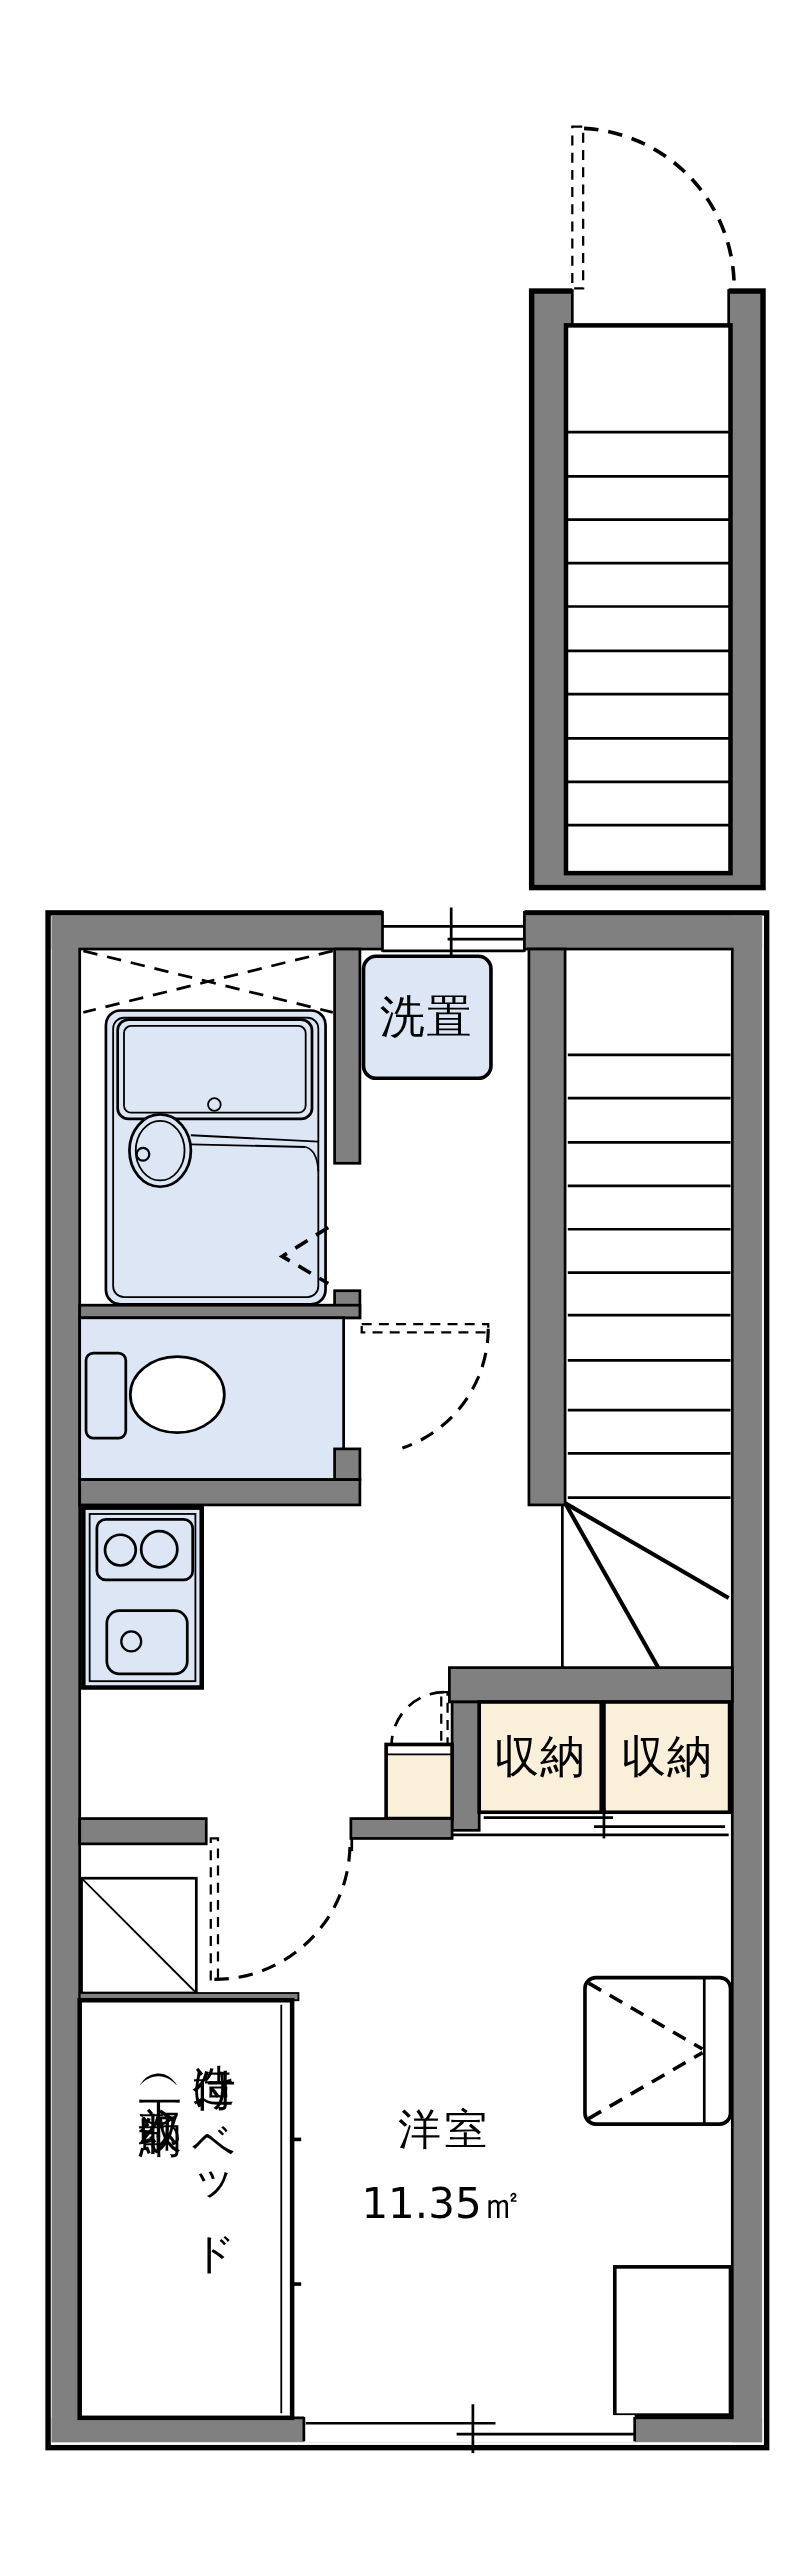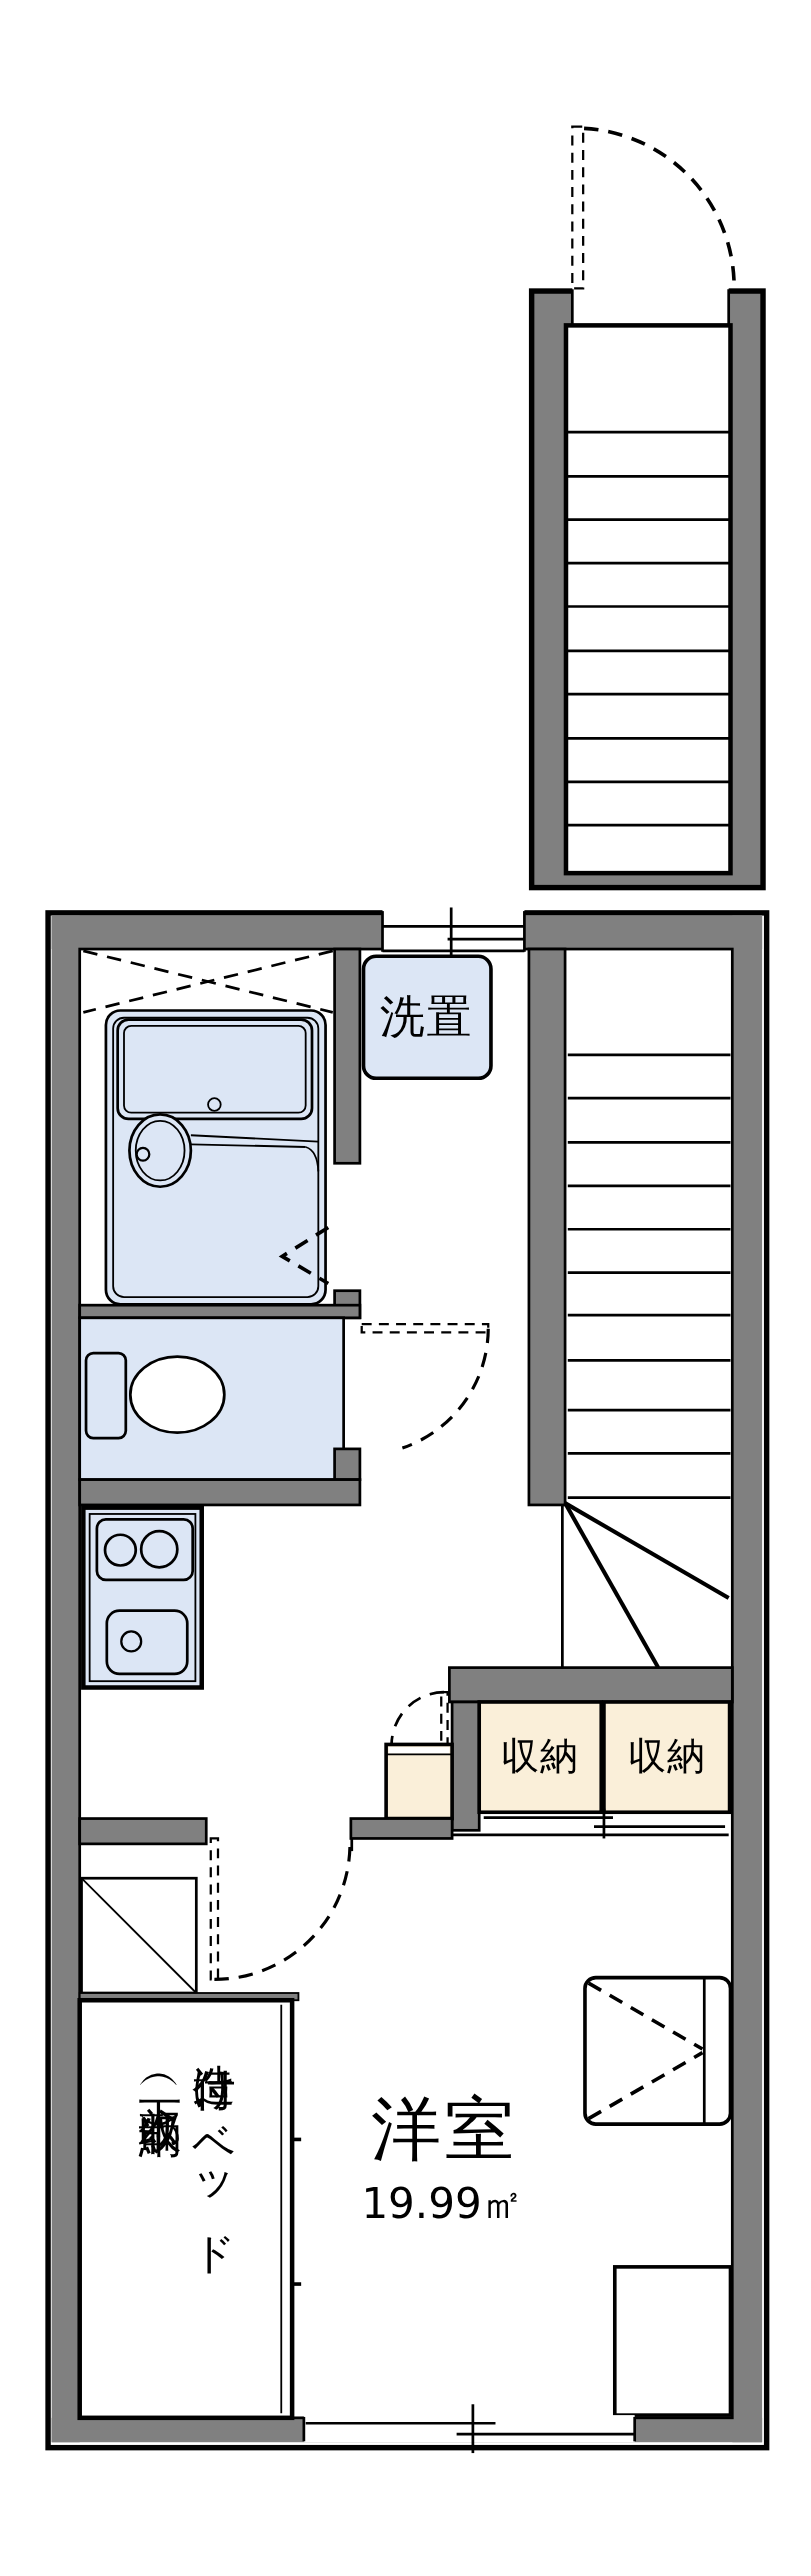--- a/index.html
+++ b/index.html
@@ -13,24 +13,24 @@
   .blk{stroke:var(--line);fill:none;}
   .white{fill:#ffffff;stroke:none;}
   .whiteb{fill:#ffffff;stroke:var(--line);}
   .blue{fill:var(--fixture);stroke:var(--line);}
   .beige{fill:var(--storage);stroke:var(--line);}
   .dash{stroke:var(--line);fill:none;stroke-dasharray:16 11;}
   .dashf{stroke:var(--line);fill:none;stroke-dasharray:11 8;}
   .lbl{position:absolute;color:#000;display:flex;align-items:center;justify-content:center;
        text-align:center;line-height:1.05;}
   .washer{left:363px;top:956px;width:127px;height:122px;font-size:45px;letter-spacing:1.8px;text-align:right;}
-  .closet{width:122px;height:110px;font-size:38px;letter-spacing:0.9px;}
+  .closet{width:122px;height:110px;font-size:45px;letter-spacing:0.9px;}
   .closet-l{left:479px;top:1702px;}
   .closet-r{left:604px;top:1702px;width:126px;}
-  .room-name{left:345px;top:2092px;width:199px;height:76px;font-size:70px;letter-spacing:3.6px;}
+  .room-name{left:345px;top:2092px;width:199px;height:76px;font-size:43px;letter-spacing:3.6px;}
   .room-m2{left:343px;top:2180px;width:199px;height:49px;font-size:42px;}
   .room-jo{left:342px;top:2238px;width:199px;height:49px;font-size:42px;}
   .vtext{position:absolute;writing-mode:vertical-rl;text-orientation:mixed;
          font-size:43px;letter-spacing:5.4px;color:#000;}
   .bed-main{left:186px;top:2030px;height:362px;}
   .bed-sub{left:132px;top:2061px;height:325px;}
 </style>
 </head>
 <body>
 
@@ -218,17 +218,17 @@
     <line x1="523" y1="2660" x2="523" y2="2714" class="blk" stroke-width="3"></line>
   </g>
 
   <rect x="402" y="1058" width="141" height="135" rx="14" class="blue" stroke-width="4"></rect>
 </svg>
 
 <div class="lbl washer">洗置</div>
 <div class="lbl closet closet-l">収納</div>
 <div class="lbl closet closet-r">収納</div>
 <div class="lbl room-name">洋室</div>
-<div class="lbl room-m2">19.99㎡</div>
+<div class="lbl room-m2">11.35㎡</div>
 <div class="vtext bed-main">造付けベッド</div>
 <div class="vtext bed-sub">（下部収納）</div>
 </div>
 
 
 </body></html>

